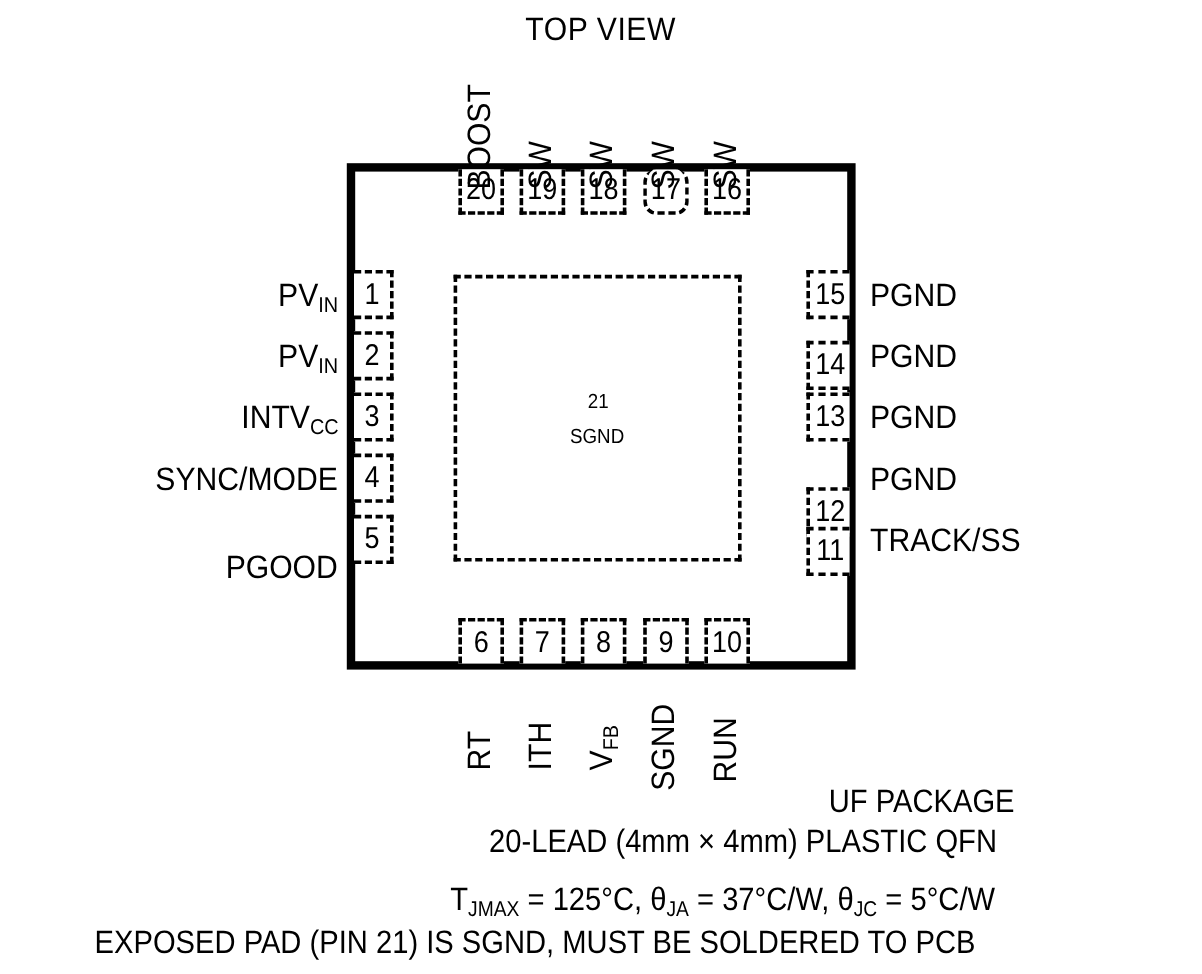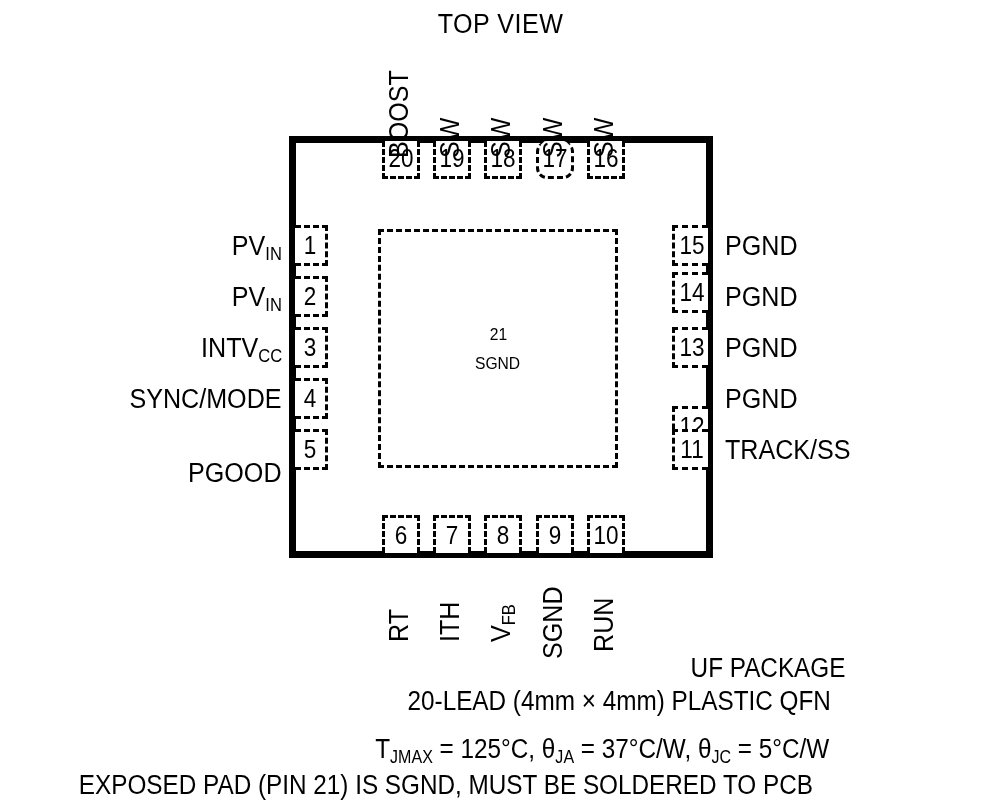--- a/index.html
+++ b/index.html
@@ -261,30 +261,30 @@
 
   <div class="label-left" style="top:233px;"><span class="t">PV<sub>IN</sub></span></div>
   <div class="label-left" style="top:284px;"><span class="t">PV<sub>IN</sub></span></div>
   <div class="label-left" style="top:335px;"><span class="t">INTV<sub>CC</sub></span></div>
   <div class="label-left" style="top:386px;"><span class="t">SYNC/MODE</span></div>
   <div class="label-left" style="top:437px;margin-top:23px;"><span class="t">PGOOD</span></div>
 
   <div class="pin-box pin-right" style="top:225px;">
       <span class="pn">15</span>
     </div>
-  <div class="pin-box pin-right" style="top:272px;">
+  <div class="pin-box pin-right" style="top:284px;">
       <span class="pn">14</span>
     </div>
   <div class="pin-box pin-right" style="top:327px;">
       <span class="pn">13</span>
     </div>
   <div class="pin-box pin-right" style="top:378px;margin-top:28px;">
       <span class="pn">12</span>
     </div>
-  <div class="pin-box pin-right" style="top:429px;">
+  <div class="pin-box pin-right" style="top:439px;">
       <span class="pn">11</span>
     </div>
 
   <div class="label-right" style="top:233px;"><span class="t">PGND</span></div>
   <div class="label-right" style="top:284px;"><span class="t">PGND</span></div>
   <div class="label-right" style="top:335px;"><span class="t">PGND</span></div>
   <div class="label-right" style="top:386px;"><span class="t">PGND</span></div>
   <div class="label-right" style="top:437px;"><span class="t">TRACK/SS</span></div>
 
   <div class="caption caption-pkg">

